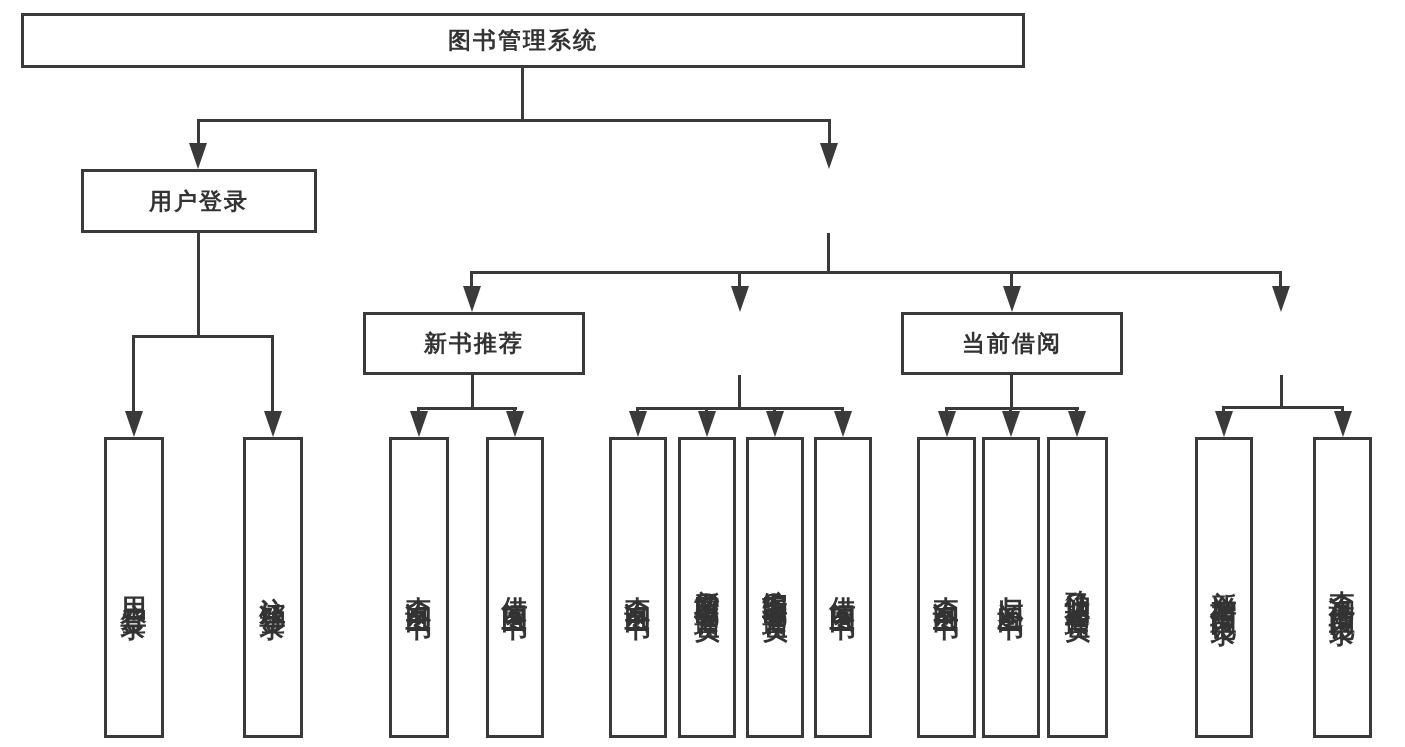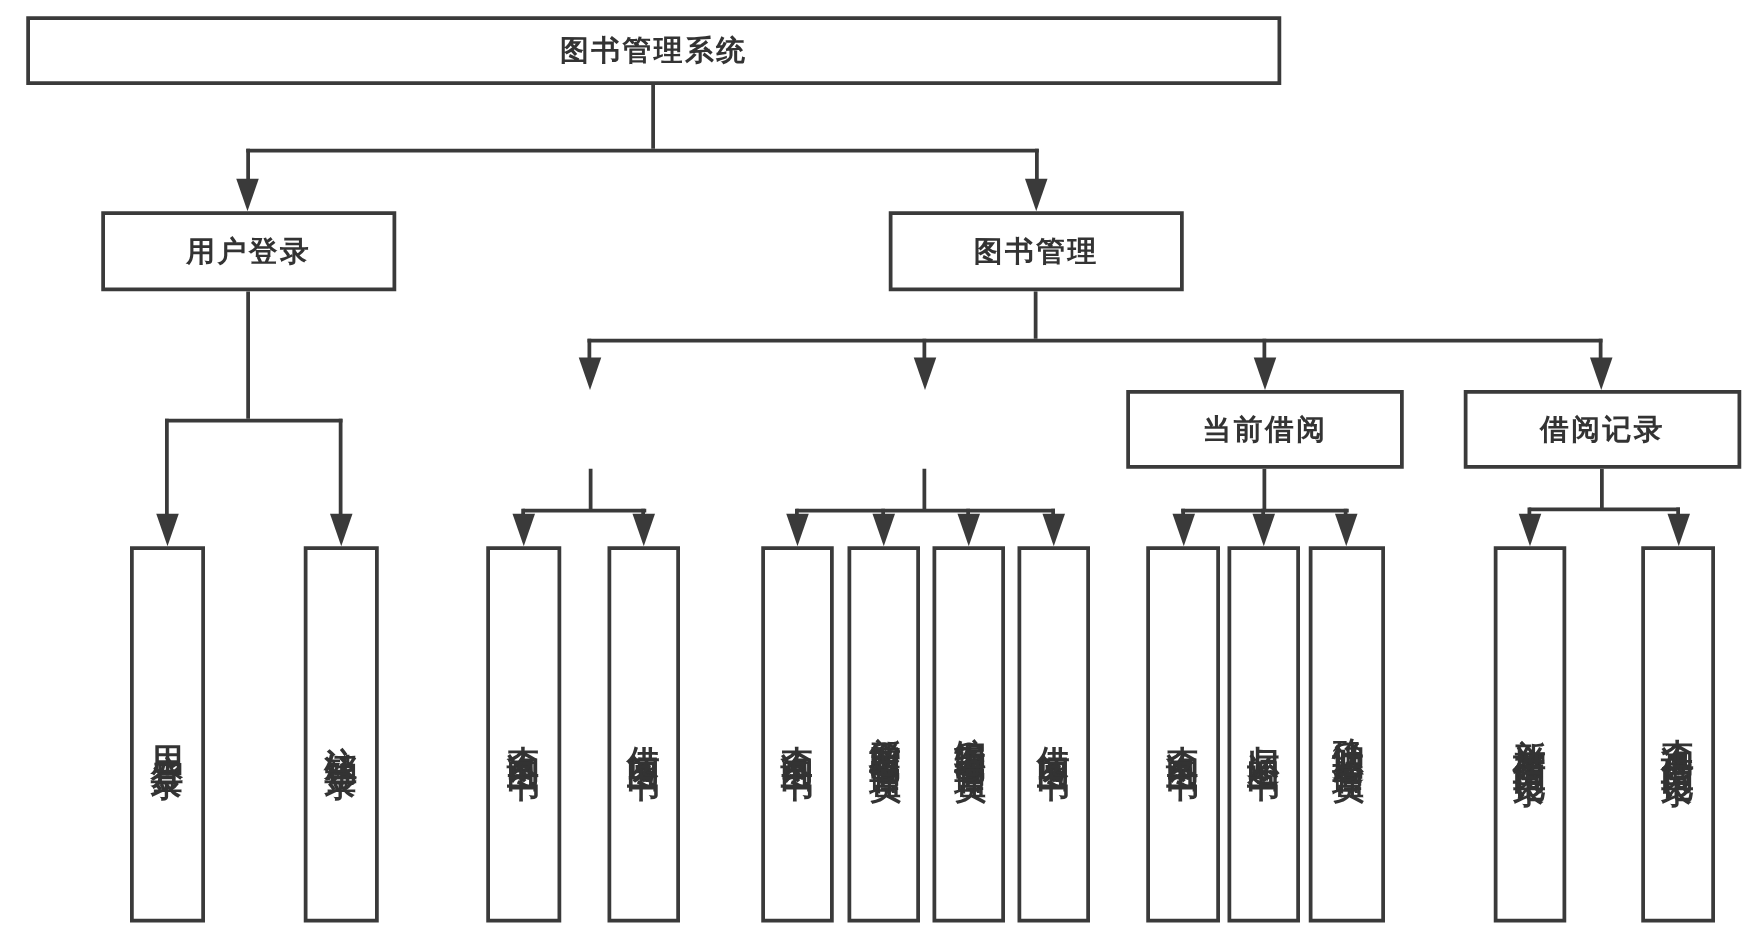--- a/index.html
+++ b/index.html
@@ -131,29 +131,26 @@
   <div class="vline" style="left:1341px;top:406px;height:11px"></div>
   <div class="arrow" style="left:1334px;top:411px"></div>
 
   <div class="box" style="left:21px;top:13px;width:1004px;height:55px">
     <span class="hlabel">图书管理系统</span>
   </div>
 
   <div class="box" style="left:81px;top:169px;width:236px;height:64px">
     <span class="hlabel">用户登录</span>
   </div>
-  <div class="box" style="left:711px;top:169px;width:236px;height:64px">
-    <span class="hlabel">图书管理</span>
+
+  <div class="box" style="left:363px;top:312px;width:222px;height:63px">
+    <span class="hlabel">新书推荐</span>
   </div>
-
   <div class="box" style="left:901px;top:312px;width:222px;height:63px">
     <span class="hlabel">当前借阅</span>
-  </div>
-  <div class="box" style="left:1171px;top:312px;width:222px;height:63px">
-    <span class="hlabel">借阅记录</span>
   </div>
 
   <div class="box" style="left:104px;top:437px;width:60px;height:301px">
     <span class="vlabel">用户登录</span>
   </div>
   <div class="box" style="left:243px;top:437px;width:60px;height:301px">
     <span class="vlabel">注销登录</span>
   </div>
 
   <div class="box" style="left:389px;top:437px;width:60px;height:301px">

